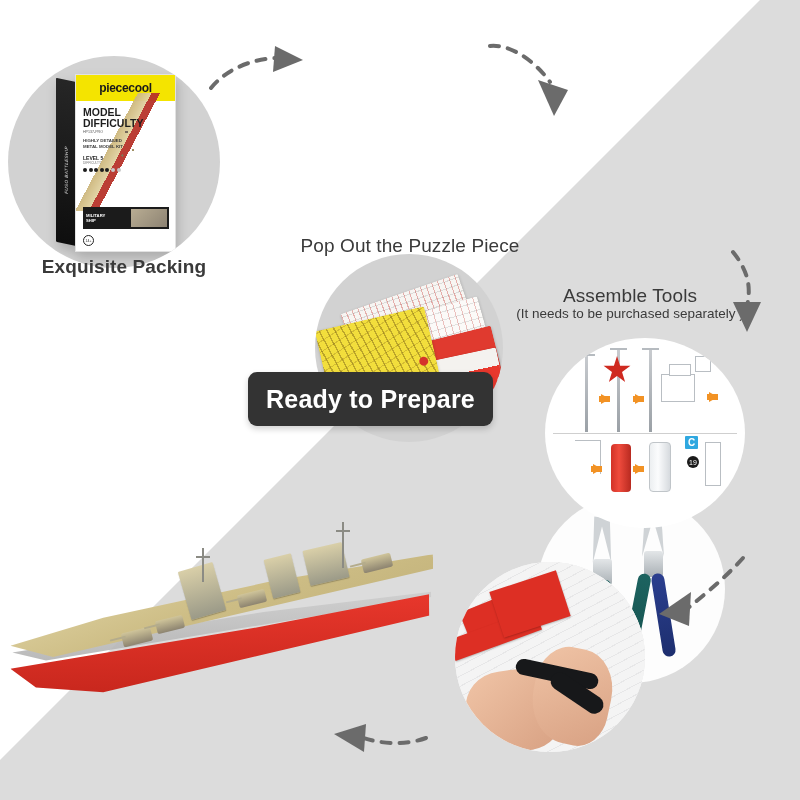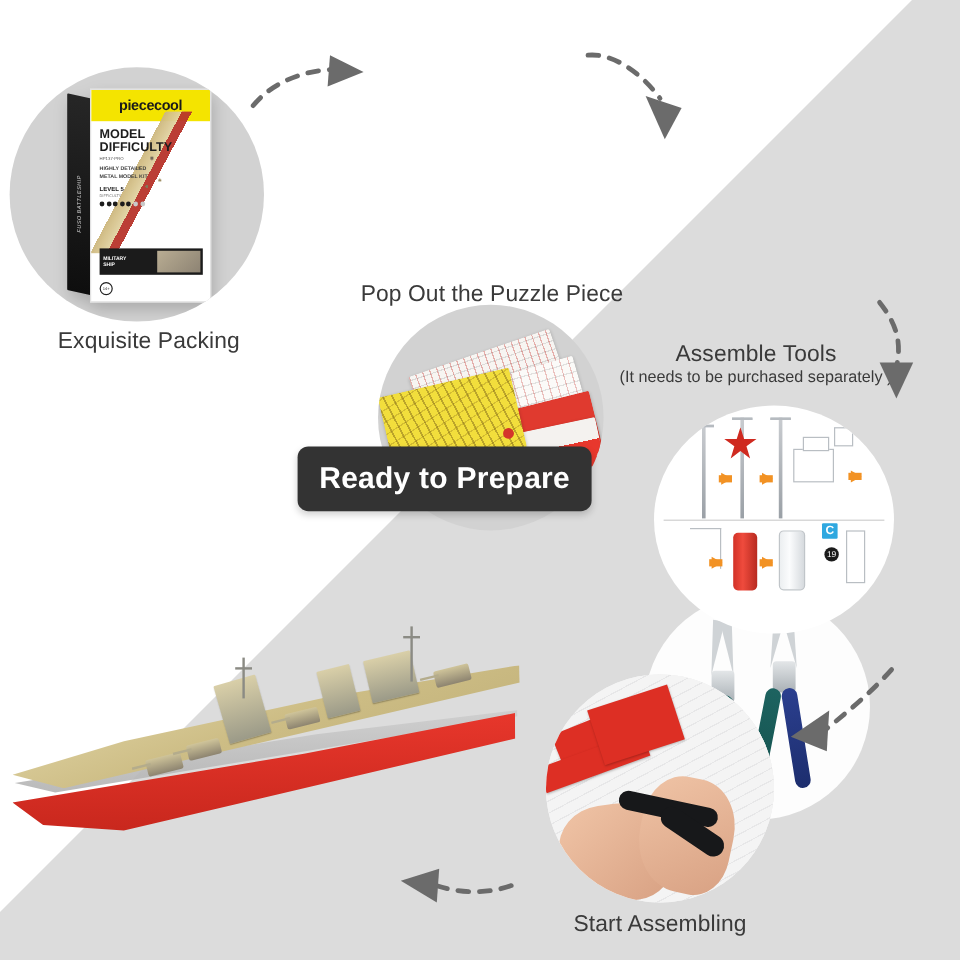--- a/index.html
+++ b/index.html
@@ -263,21 +263,21 @@
             <div>SHIP</div>
           </div>
           <div class="bb-r"></div>
         </div>
         <div class="box-foot">
           <div class="age">14+</div>
         </div>
       </div>
     </div>
   </div>
-  <div class="caption" style="left:18px; top:274px; width:212px;">Exquisite Packing</div>
+  <div class="caption" style="left:18px; top:256px; width:212px;font-weight:bold;">Exquisite Packing</div>
 
   <div class="node circle circle-grey" id="node-popout">
     <div class="sheet s-white1"></div>
     <div class="sheet s-white2"></div>
     <div class="sheet s-red"></div>
     <div class="sheet s-red2"></div>
     <div class="sheet s-yellow"></div>
   </div>
   <div class="caption" style="left:275px; top:215px; width:270px;margin-top:20px;">Pop Out the Puzzle Piece</div>
 
@@ -335,21 +335,20 @@
       <div class="paper"></div>
       <div class="rsheet" style="left:6px; top:32px; width:96px; height:28px; transform:rotate(-22deg);"></div>
       <div class="rsheet" style="left:-6px; top:62px; width:92px; height:22px; transform:rotate(-20deg);"></div>
       <div class="rsheet" style="left:40px; top:18px; width:70px; height:48px; transform:rotate(-18deg);"></div>
       <div class="hand" style="left:12px; top:108px; width:92px; height:82px; transform:rotate(-8deg);"></div>
       <div class="hand" style="left:78px; top:86px; width:78px; height:96px; transform:rotate(12deg);"></div>
       <div class="plier-blk" style="left:60px; top:104px; width:84px; height:16px; transform:rotate(12deg);"></div>
       <div class="plier-blk" style="left:92px; top:122px; width:60px; height:18px; transform:rotate(34deg);"></div>
     </div>
   </div>
-  <div class="caption" style="left:420px; top:760px; width:260px;">Start Assembling</div>
 
   <div id="ship">
     <div class="waterline"></div>
     <div class="hull-red"></div>
     <div class="deck"></div>
     <div class="sup" style="left:178px; top:66px; width:36px; height:50px; transform:rotate(-16deg);"></div>
     <div class="sup" style="left:262px; top:56px; width:28px; height:40px; transform:rotate(-14deg);"></div>
     <div class="sup" style="left:300px; top:46px; width:40px; height:36px; transform:rotate(-13deg);"></div>
     <div class="mast" style="left:196px; top:48px; height:34px;"></div>
     <div class="mast" style="left:336px; top:22px; height:46px;"></div>

